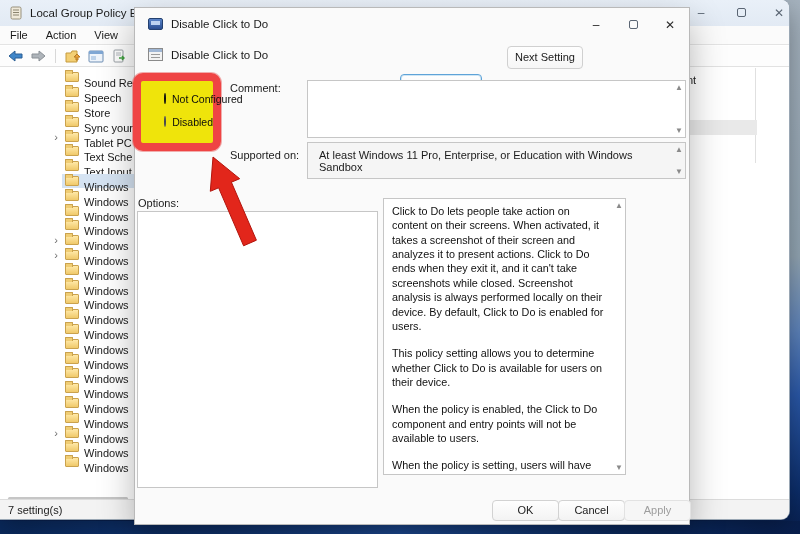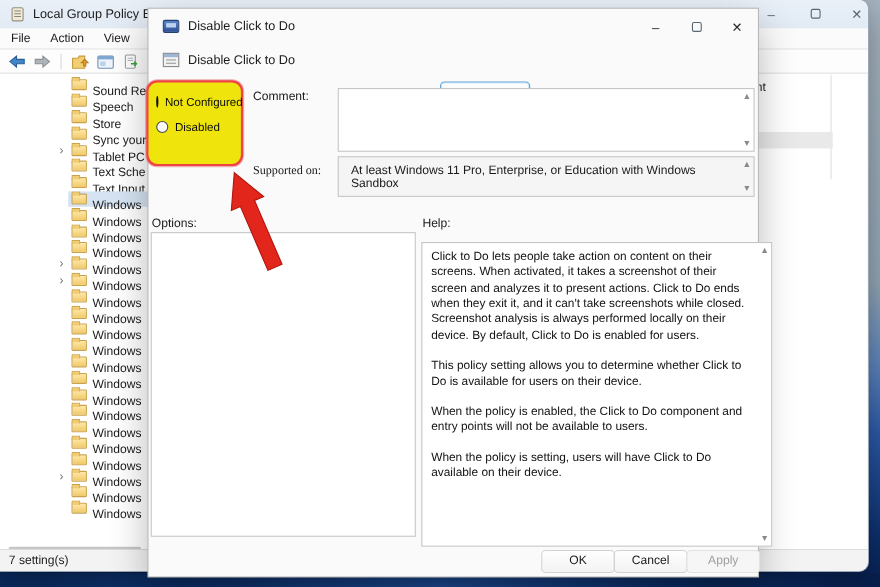--- a/index.html
+++ b/index.html
@@ -60,39 +60,39 @@
   .setting-head { position:absolute; left:13px; top:40px; display:flex; align-items:center; }
   .ps-icon { width:15px; height:13px; border:1px solid #8a8a8a; background:#f2f2f2; position:relative; }
   .ps-icon::before { content:""; position:absolute; left:0; top:0; right:0; height:3px; background:#9fb6d4; }
   .ps-icon::after { content:""; position:absolute; left:2px; top:5px; width:9px; height:1px; background:#9a9a9a; box-shadow:0 3px 0 #9a9a9a; }
   .setting-name { margin-left:8px; font-size:11.5px; }
   .hdr-btn { position:absolute; top:38px; height:23px; font-size:11px; color:#1a1a1a;
     background:linear-gradient(180deg,#fefefe,#f6f6f6); border:1px solid #d0d0d0; border-radius:4px; text-align:center; line-height:21px; }
   .prev-btn { left:265px; width:82px; border:1px solid #5ea3d8; box-shadow:0 0 0 1px #cfe6f5 inset;margin-top:28px; }
   .next-btn { left:372px; width:76px; }
   .fieldlabel { position:absolute; font-size:11px; color:#1a1a1a; }
-  .lbl-comment { left:95px; top:74px; } .lbl-supported { left:95px; top:141px;font-family:Liberation Serif, serif; }
+  .lbl-comment { left:95px; top:74px; } .lbl-supported { left:95px; top:141px; }
   .lbl-options { left:3px; top:189px; } .lbl-help { left:249px; top:189px; }
   .box { position:absolute; background:#fff; border:1px solid #c6c6c6; }
   .comment-box { left:172px; top:72px; width:379px; height:58px; }
   .supported-box { left:172px; top:134px; width:379px; height:37px; background:#f5f5f5; }
   .supported-text { position:absolute; left:11px; top:6px; right:18px; font-size:11px; color:#1a1a1a; }
   .options-box { left:2px; top:203px; width:241px; height:277px; }
-  .help-box { left:248px; top:212px; width:319px; height:277px; }
+  .help-box { left:248px; top:190px; width:243px; height:277px; }
   .scroll-up,.scroll-down { position:absolute; right:2px; font-size:8px; color:#8a8a8a; }
   .scroll-up { top:2px; } .scroll-down { bottom:2px; }
   .help-text { position:absolute; left:0; top:0; right:14px; bottom:0; padding:5px 4px 5px 8px; overflow:hidden; }
   .help-text p { font-size:10.8px; line-height:1.33; margin-bottom:13px; color:#111; }
   .dlg-btn { position:absolute; top:492px; width:67px; height:21px; font-size:11px; text-align:center; line-height:19px;
     background:linear-gradient(180deg,#fefefe,#f3f3f3); border:1px solid #d2d2d2; border-radius:4px; color:#1a1a1a; }
   .ok-btn { left:357px; } .cancel-btn { left:423px; }
   .apply-btn { left:489px; color:#9d9d9d; background:#f6f6f6; border-color:#e2e2e2; }
   
   .hl-box { position:absolute; left:133px; top:73px; width:88px; height:78px; z-index:40;
-    background:#efe40b; border:2px solid #ef4444; border-radius:10px; padding:6px 0 0 7px;
+    background:#efe40b; border:8px solid #ef4444; border-radius:10px; padding:6px 0 0 23px;
     box-shadow:0 0 0 1px rgba(224,29,29,.35); }
   .radio-row { display:flex; align-items:center; height:23px; }
   .rb { width:11px; height:11px; border-radius:50%; border:1px solid #4a4a4a; background:#fbfbfb; }
   .rb.on { border:1.5px solid #101010; background:radial-gradient(circle at 50% 50%, #0c3d0c 0 3px, #e8f2e0 3.5px 4px, #101010 4.5px); }
   .rlabel { margin-left:6px; font-size:10.5px; color:#0d0d0d; white-space:nowrap; }
   .arrow-svg { position:absolute; left:0; top:0; z-index:50; pointer-events:none; }
   .clip { overflow:hidden; position:absolute; inset:0; }
 </style>
 </head>
 <body>
@@ -324,20 +324,21 @@
   <div class="winctl dlg-max">
       <span class="maxbox"></span>
     </div>
   <div class="winctl dlg-close">✕</div>
 
   <div class="setting-head">
     <span class="ps-icon"></span>
     <span class="setting-name">Disable Click to Do</span>
   </div>
   <div class="hdr-btn prev-btn">Previous Setting</div>
+  <div class="hdr-btn next-btn">Next Setting</div>
 
   <span class="fieldlabel lbl-comment">Comment:</span>
   <div class="box comment-box">
     <span class="scroll-up">▲</span>
     <span class="scroll-down">▼</span>
     <span></span>
   </div>
 
   <span class="fieldlabel lbl-supported">Supported on:</span>
   <div class="box supported-box">

